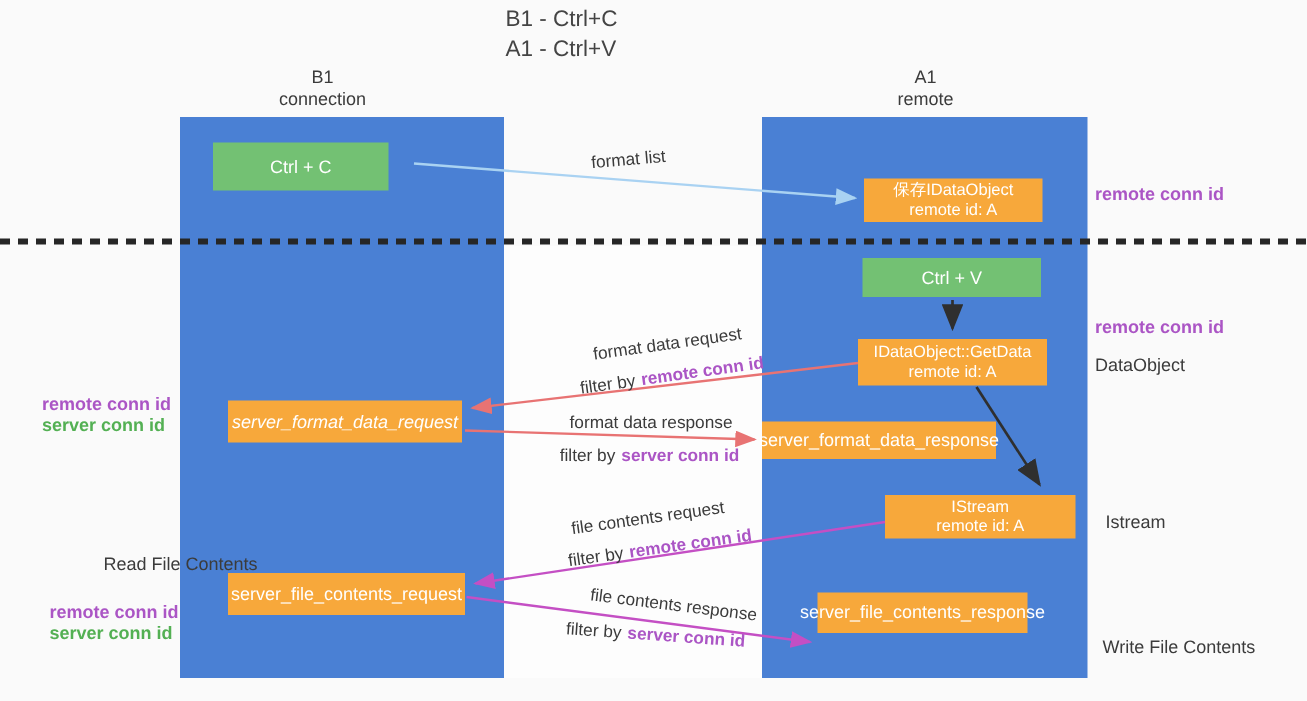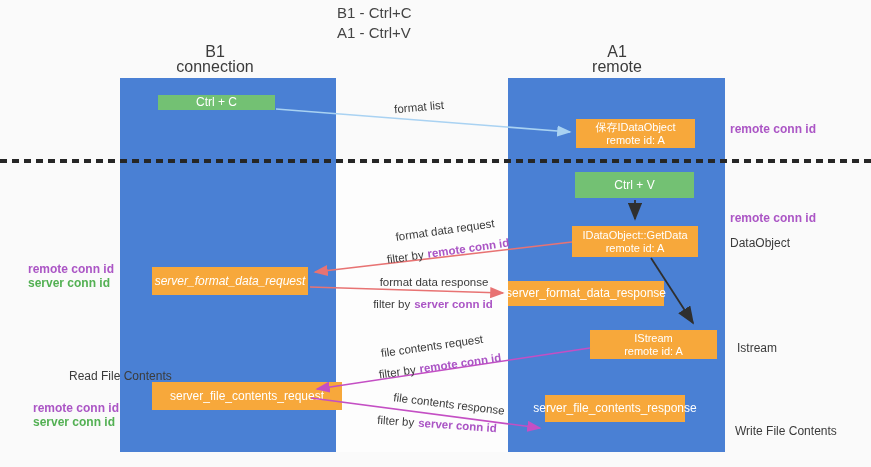--- a/index.html
+++ b/index.html
@@ -6,21 +6,21 @@
   .stage{
     position:relative;width:871px;height:467px;overflow:hidden;
     background:#fafafa;
     font-family:"Liberation Sans", sans-serif;
     color:#3b3b3b;
   }
   
   .title-line{position:absolute;left:337px;width:200px;
     font-size:15px;color:#444;}
   
-  .ll-header{position:absolute;width:120px;text-align:center;font-size:16px;
+  .ll-header{position:absolute;width:120px;text-align:center;font-size:12px;
     line-height:15px;color:#3b3b3b;}
   
   .col{position:absolute;top:78px;height:374px;background:#4a80d4;}
   .col-left{left:120px;width:216px;}
   .col-right{left:508px;width:217px;}
   .mid-panel{position:absolute;left:336px;top:164px;width:172px;height:288px;background:#fdfdfd;}
   
   .dash{position:absolute;left:0;top:159px;width:871px;height:4px;z-index:5;
     background:repeating-linear-gradient(90deg,#262626 0 7px,transparent 7px 12px);}
   
@@ -63,27 +63,27 @@
     <div>A1</div>
     <div>remote</div>
   </div>
 
   <div class="col col-left"></div>
   <div class="mid-panel"></div>
   <div class="col col-right"></div>
 
   <div class="dash"></div>
 
-  <div class="node green" style="left:158px;top:95px;width:117px;height:15px;">
+  <div class="node green" style="left:142px;top:95px;width:117px;height:32px;">
     <div>Ctrl + C</div>
   </div>
   <div class="node orange" style="left:152px;top:267px;width:156px;height:28px;font-style:italic;">
     <div>server_format_data_request</div>
   </div>
-  <div class="node orange" style="left:152px;top:382px;width:190px;height:28px;">
+  <div class="node orange" style="left:152px;top:382px;width:158px;height:28px;">
     <div>server_file_contents_request</div>
   </div>
 
   <div class="node orange two" style="left:576px;top:119px;width:119px;height:29px;">
     <div>保存IDataObject</div>
     <div class="l2">remote id: A</div>
   </div>
   <div class="node green" style="left:575px;top:172px;width:119px;height:26px;">
     <div>Ctrl + V</div>
   </div>

